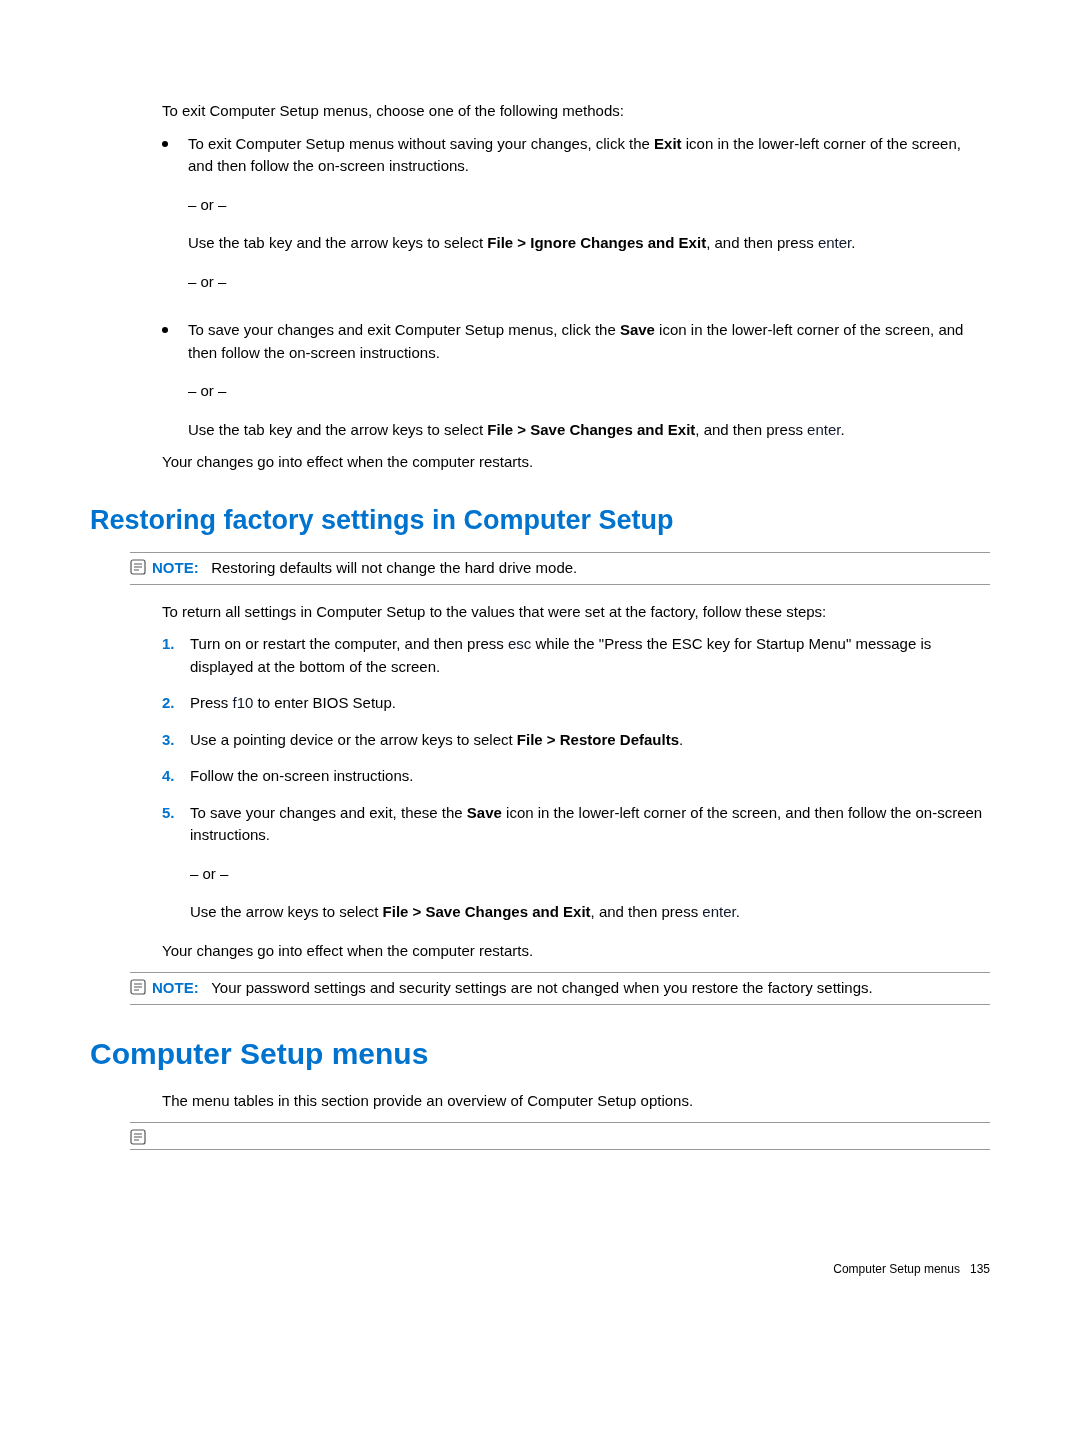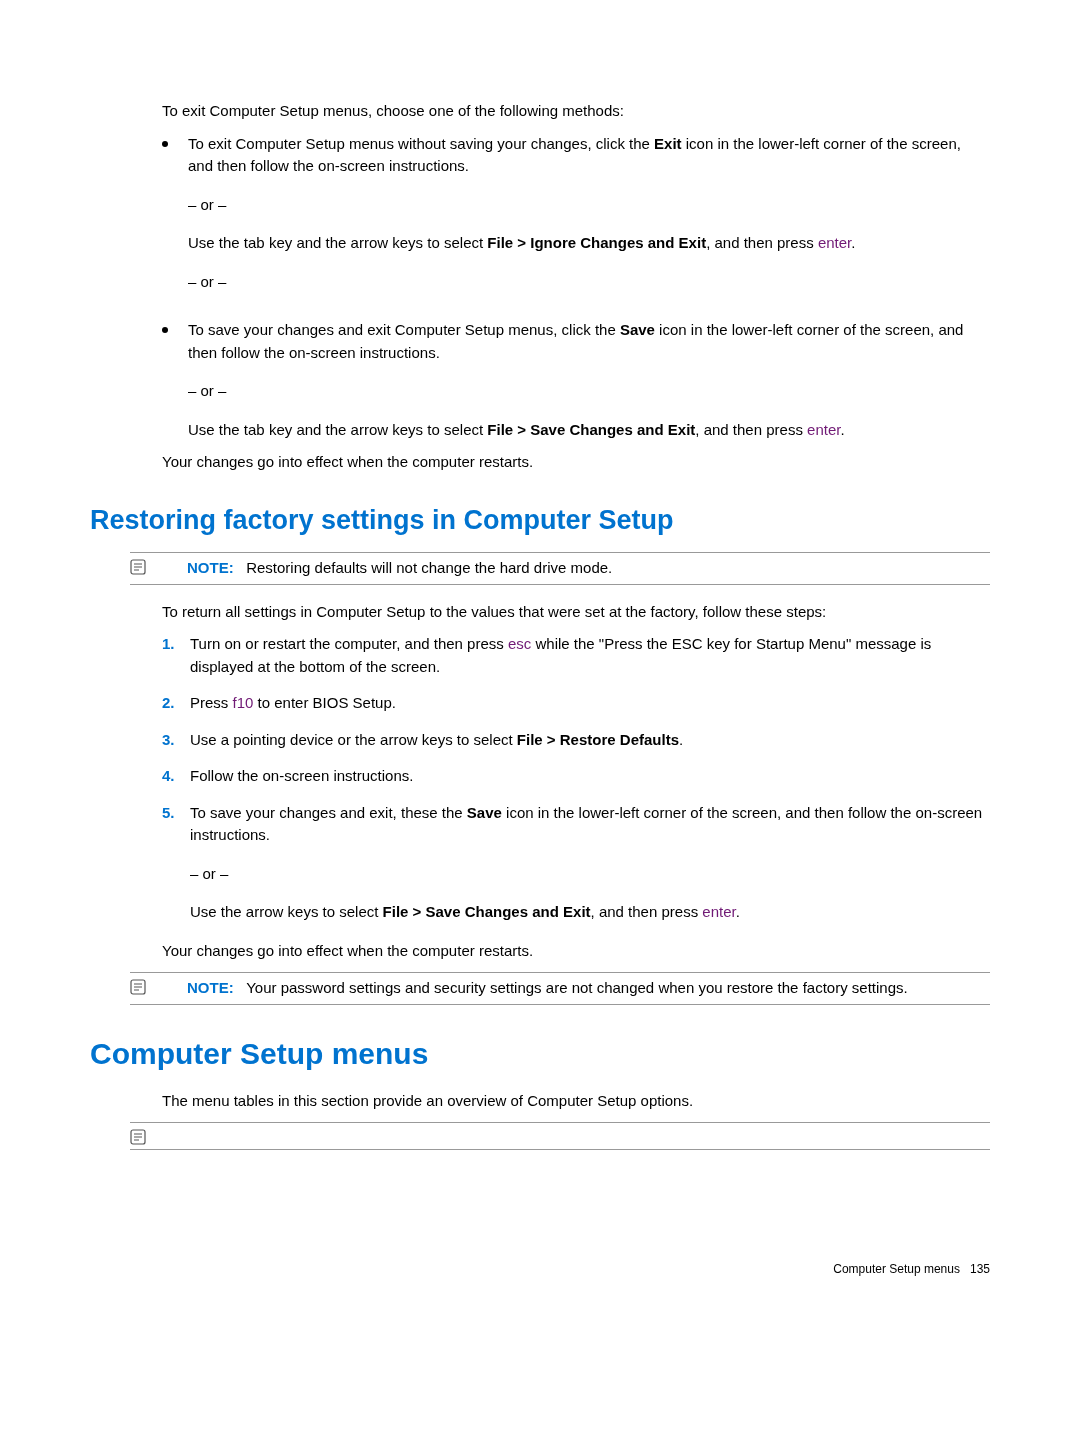--- a/index.html
+++ b/index.html
@@ -29,21 +29,21 @@
       margin-right: 20px;
       flex-shrink: 0;
     }
     .bullet-text {
       flex: 1;
     }
     .or-divider {
       margin: 16px 0;
     }
     .key-link {
-      color: #701a75;
+      color: #0f172a;
     }
     .bold {
       font-weight: bold;
     }
     .h2 {
       font-size: 27px;
       font-weight: bold;
       color: #0073cf;
       margin: 26px 0 12px 0;
     }
@@ -53,21 +53,20 @@
       color: #0073cf;
       margin: 26px 0 14px 0;
     }
     .note-box {
       margin-left: 40px;
       padding: 4px 0;
       border-top: 1px solid #999;
       border-bottom: 1px solid #999;
       display: flex;
       align-items: flex-start;
-      gap: 35px;
     }
     .note-icon {
       width: 16px;
       height: 16px;
       margin-right: 6px;
       margin-top: 2px;
       flex-shrink: 0;
     }
     .note-label {
       color: #0073cf;

